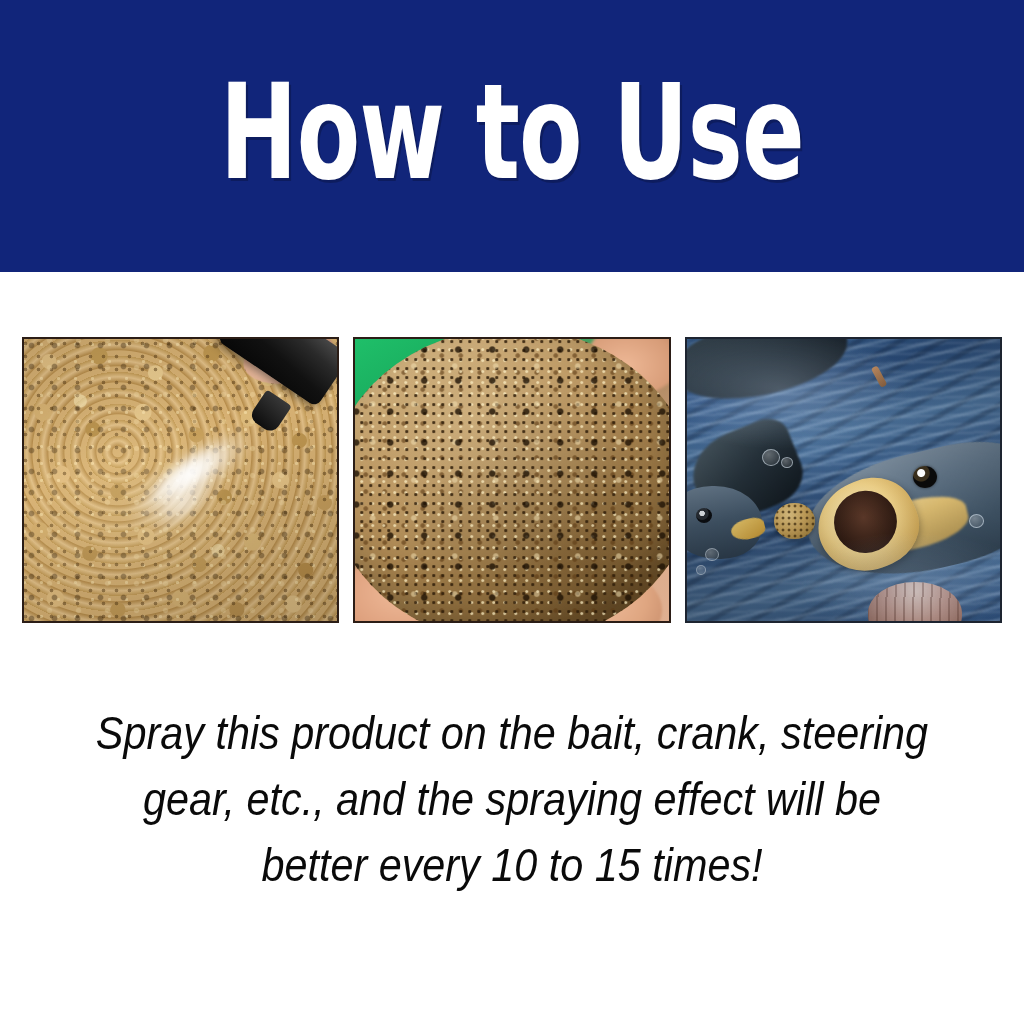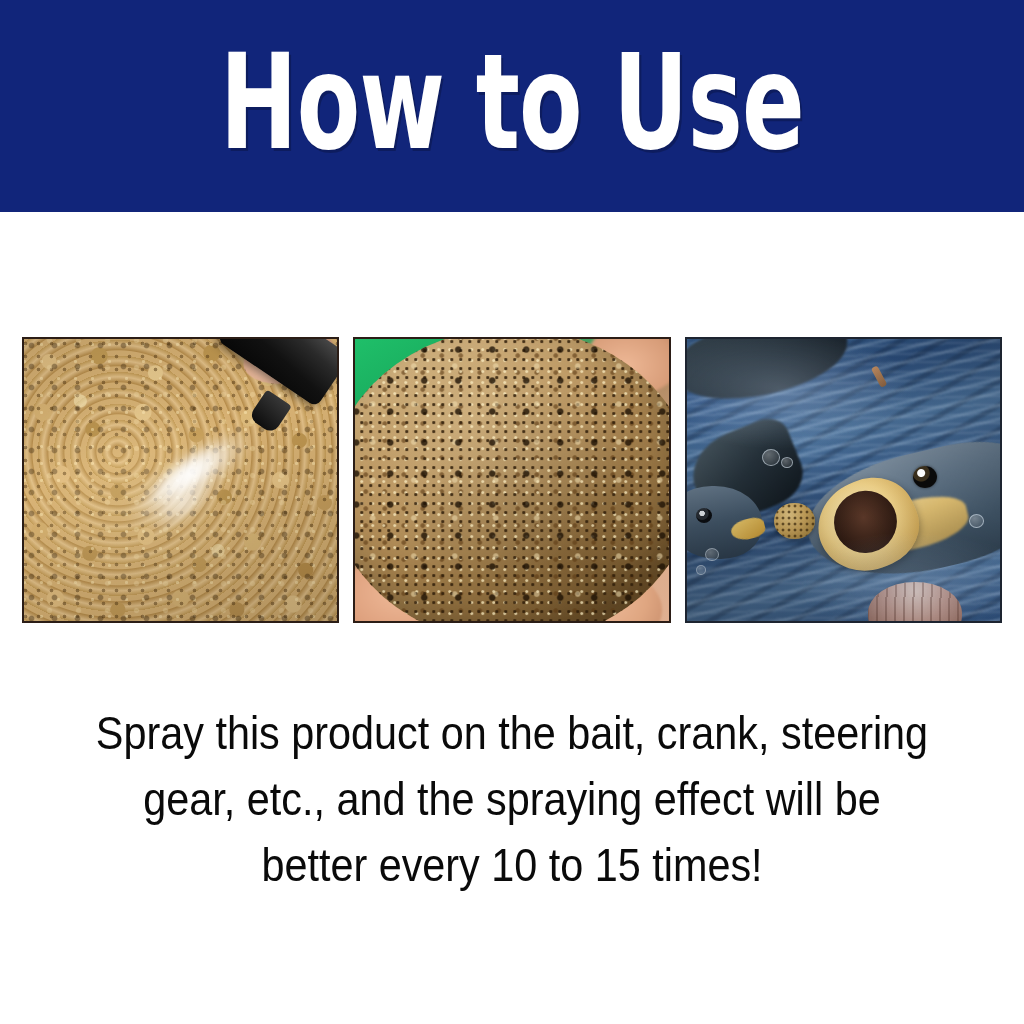--- a/index.html
+++ b/index.html
@@ -14,21 +14,21 @@
     overflow: hidden;
     position: relative;
   }
 
   
   .header-banner {
     position: absolute;
     left: 0;
     top: 0;
     width: 1024px;
-    height: 212px;
+    height: 272px;
     background: #11257a;
     display: flex;
     align-items: center;
     justify-content: center;
     box-sizing: border-box;
   }
   .header-title {
     color: #ffffff;
     font-family: "DejaVu Sans", sans-serif;
     font-weight: 700;
@@ -452,20 +452,21 @@
     left: 0;
     top: 700px;
     width: 1024px;
     text-align: center;
     color: #0a0a0a;
     font-family: "Liberation Sans Narrow", "Liberation Sans", sans-serif;
     font-size: 47px;
     line-height: 66px;
     font-weight: 400;
     letter-spacing: 0px;
+    font-style: italic;
   }
   .caption-line {
     display: block;
     transform: scaleX(0.88);
     transform-origin: center center;
     white-space: nowrap;
   }
 </style>
 </head>
 <body>

